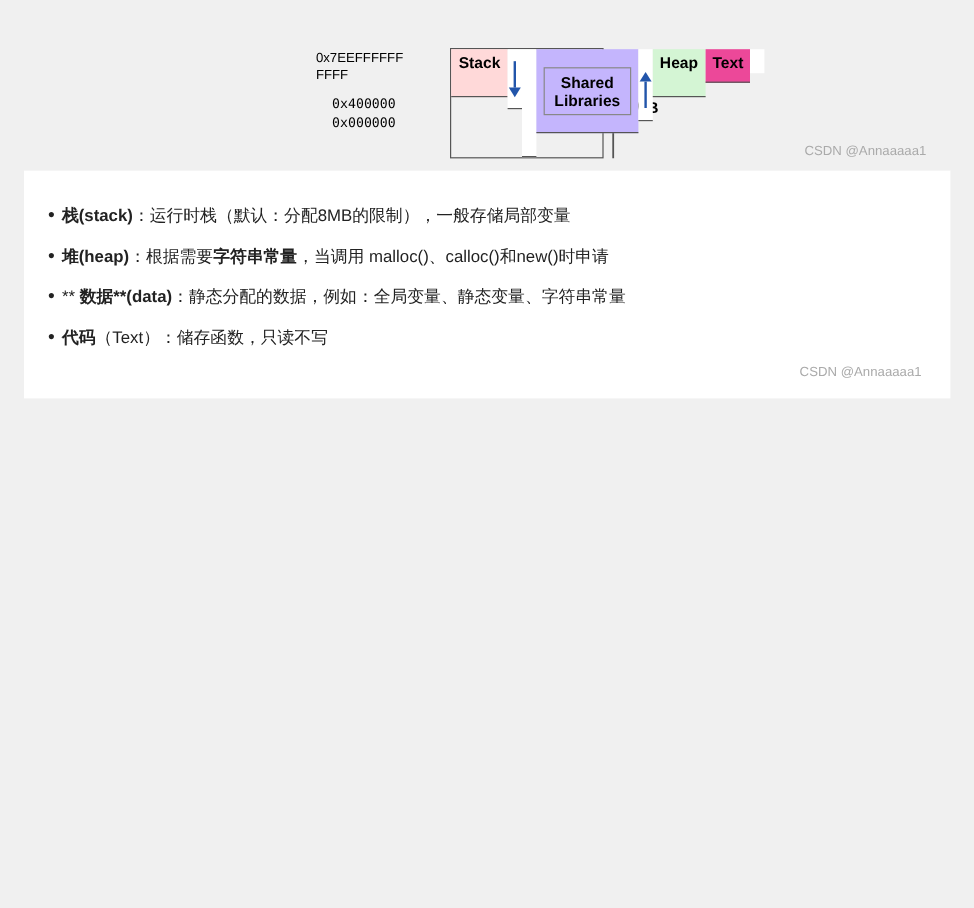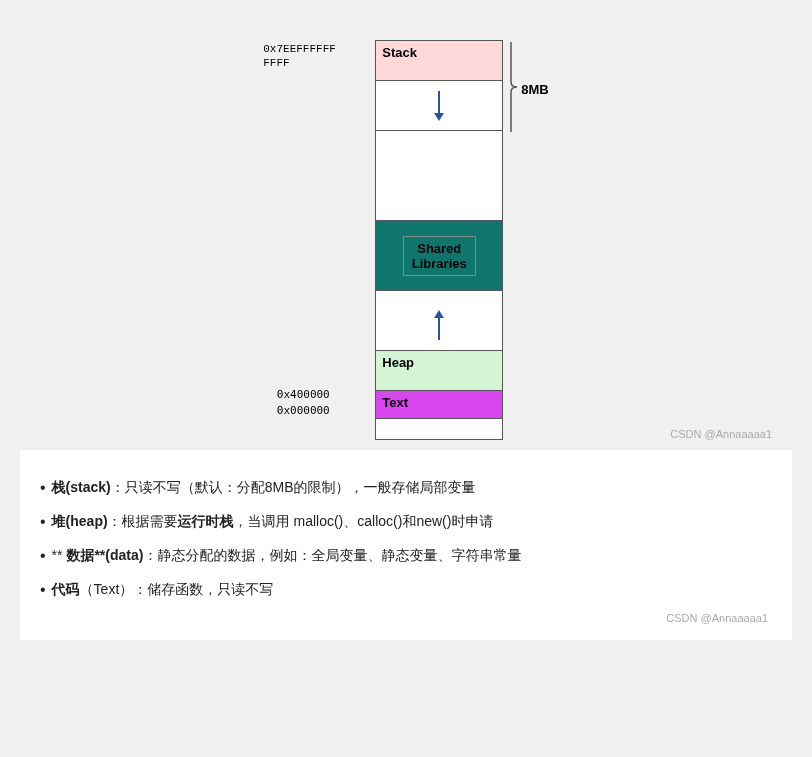--- a/index.html
+++ b/index.html
@@ -14,21 +14,21 @@
     .diagram-container {
       background: #f0f0f0;
       padding: 20px 20px 10px 20px;
       display: flex;
       justify-content: center;
       position: relative;
     }
 
     .memory-stack {
       display: flex;
-      flex-direction: column;
+      flex-direction: row;
       border: 1.5px solid #555;
       width: 128px;
       margin-left: 32px;
     }
 
     .mem-segment {
       border-bottom: 1.5px solid #555;
       text-align: left;
       padding: 4px 6px;
       font-size: 13px;
@@ -49,21 +49,21 @@
       background: #fff;
       height: 50px;
     }
 
     .seg-stack-space2 {
       background: #fff;
       height: 90px;
     }
 
     .seg-shared {
-      background: #0f766e;
+      background: #c4b5fd;
       height: 70px;
       display: flex;
       align-items: center;
       justify-content: center;
     }
 
     .seg-heap-space {
       background: #fff;
       height: 60px;
     }
@@ -72,21 +72,21 @@
       background: #d4f5d4;
       height: 40px;
     }
 
     .seg-data {
       background: #ffd9d9;
       height: 28px;
     }
 
     .seg-text {
-      background: #d946ef;
+      background: #ec4899;
       height: 28px;
     }
 
     .seg-zero {
       background: #fff;
       height: 20px;
     }
 
     .shared-box {
       border: 1.5px solid #888;
@@ -197,21 +197,21 @@
   </style>
 </head>
 <body>
 
 <div class="diagram-wrapper">
   <div class="diagram-container">
 
     <div style="position:relative; display:flex; flex-direction:row; align-items:flex-start;">
 
       <div style="display:flex; flex-direction:column; justify-content:space-between; min-width:80px; align-self:stretch; position:relative;">
-        <div style="font-size:11px;font-family:Liberation Mono, monospace;color:#000;line-height:1.3;margin-top:2px;">0x7EEFFFFFF<br>FFFF</div>
+        <div style="font-size:11px;font-family:Liberation Sans, sans-serif;color:#000;line-height:1.3;margin-top:2px;">0x7EEFFFFFF<br>FFFF</div>
         <div style="flex:1;"></div>
         <div style="font-size:11px;font-family:monospace;color:#000;line-height:1.4;margin-bottom:22px;text-align:center;">
           <div>0x400000</div>
           <div>0x000000</div>
         </div>
       </div>
 
       <div class="memory-stack">
 
         <div class="mem-segment seg-stack" style="position:relative;">
@@ -265,28 +265,28 @@
     </div>
 
     <div class="watermark-diagram">CSDN @Annaaaaa1</div>
   </div>
 
   <div class="description">
 
     <div class="desc-item">
       <span class="desc-bullet">•</span>
       <span class="desc-text">
-        <span style="font-weight:bold;">栈(stack)</span><span>：只读不写（默认：分配8MB的限制），一般存储局部变量</span>
+        <span style="font-weight:bold;">栈(stack)</span><span>：运行时栈（默认：分配8MB的限制），一般存储局部变量</span>
       </span>
     </div>
 
     <div class="desc-item">
       <span class="desc-bullet">•</span>
       <span class="desc-text">
-        <span style="font-weight:bold;">堆(heap)</span><span>：根据需要</span><span style="font-weight:bold;">运行时栈</span><span>，当调用 malloc()、calloc()和new()时申请</span>
+        <span style="font-weight:bold;">堆(heap)</span><span>：根据需要</span><span style="font-weight:bold;">字符串常量</span><span>，当调用 malloc()、calloc()和new()时申请</span>
       </span>
     </div>
 
     <div class="desc-item">
       <span class="desc-bullet">•</span>
       <span class="desc-text">
         <span>** </span><span style="font-weight:bold;">数据**(data)</span><span>：静态分配的数据，例如：全局变量、静态变量、字符串常量</span>
       </span>
     </div>
 

